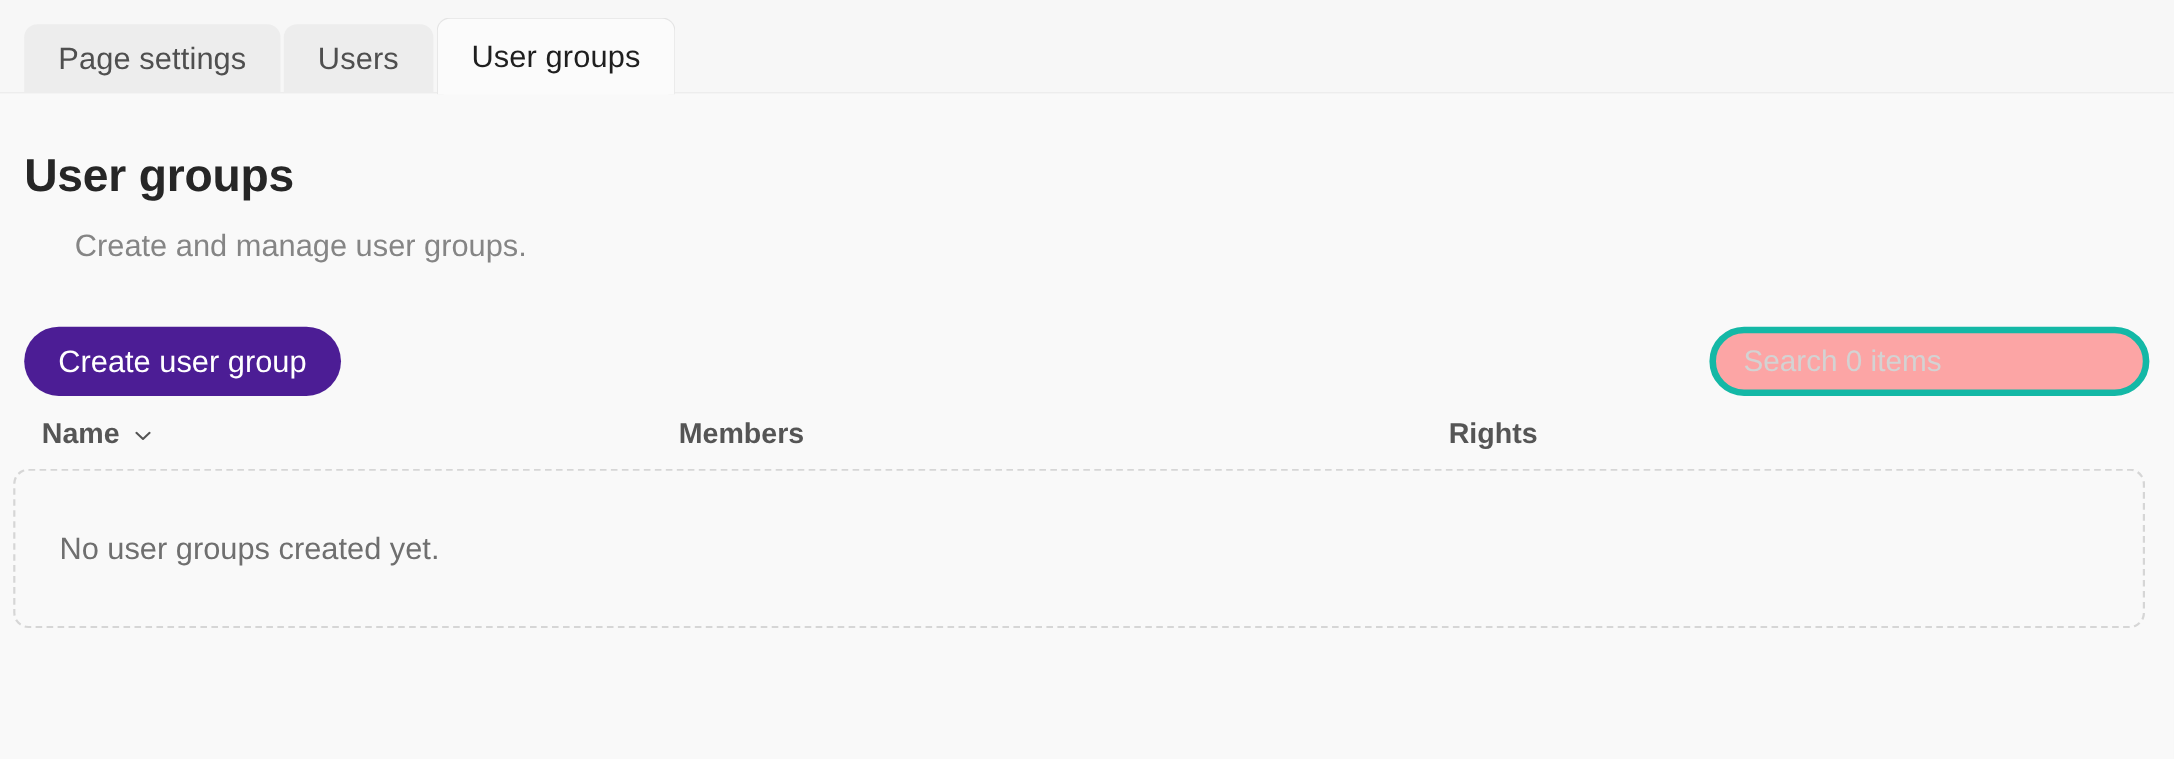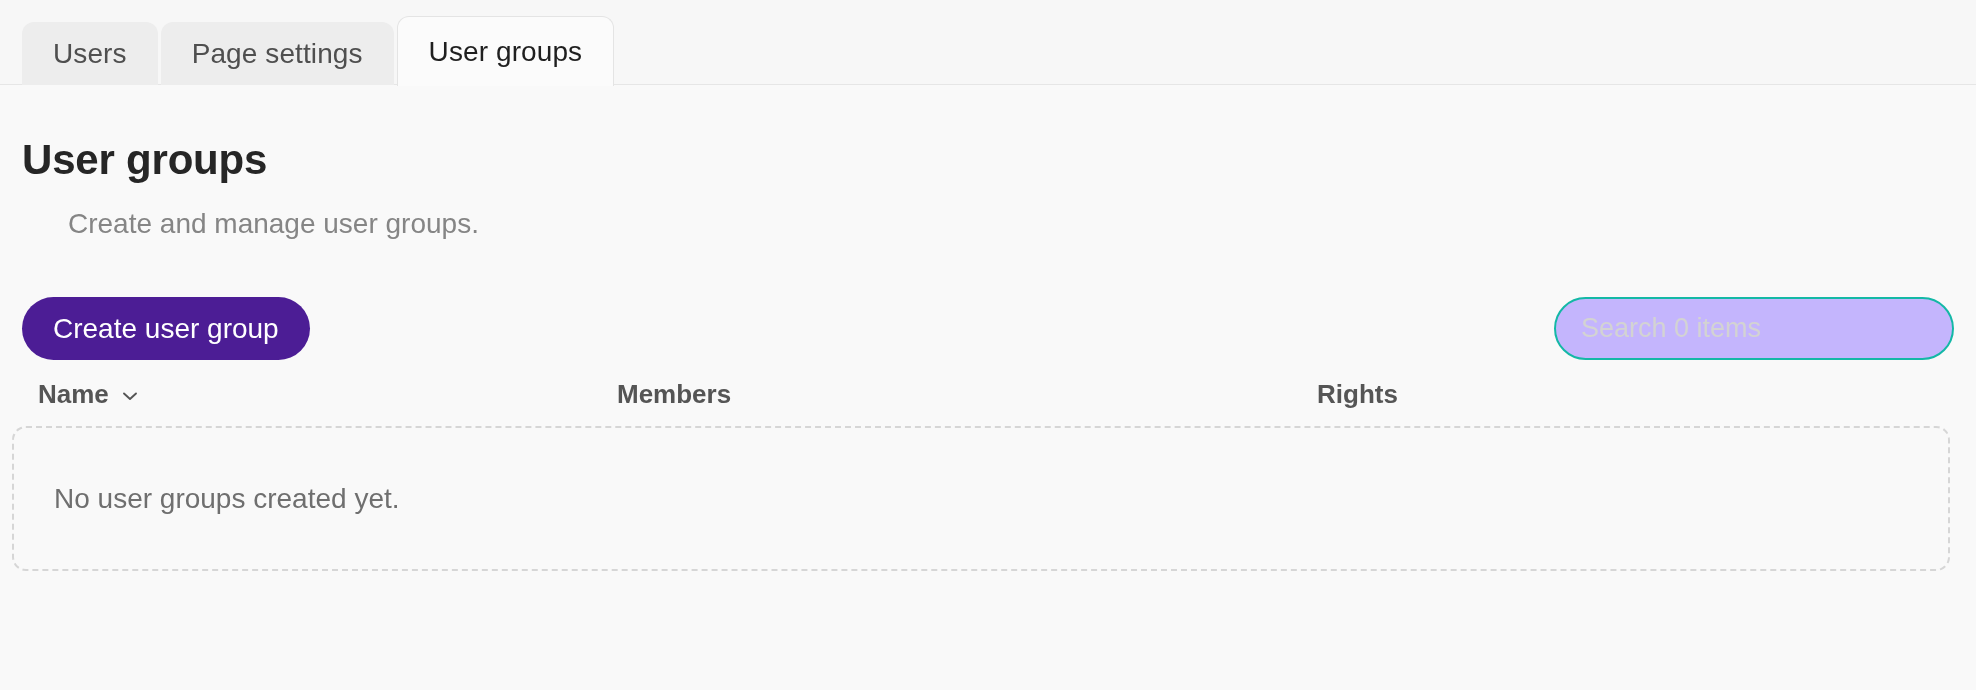--- a/index.html
+++ b/index.html
@@ -153,23 +153,23 @@
     right: 22px;
     top: 212px;
     width: 400px;
     height: 63px;
     box-sizing: border-box;
   }
   .search-input {
     width: 100%;
     height: 100%;
     box-sizing: border-box;
-    border: 2px solid #14b8a6;
+    border: 6px solid #14b8a6;
     border-radius: 32px;
-    background: #c4b5fd;
+    background: #fca5a5;
     padding: 0 25px;
     font-size: 27px;
     color: #4a4a4a;
     font-family: "Liberation Sans", sans-serif;
     outline: none;
   }
   .search-input::placeholder {
     color: #d3d3d3;
   }
 
@@ -228,24 +228,24 @@
 </head>
 <body>
 
 <div class="page">
 
   <div class="tabstrip">
     <div class="tabstrip-baseline"></div>
 
     <div class="tabs-left">
       <div class="tab inactive">
+        <span>Page settings</span>
+      </div>
+      <div class="tab inactive">
         <span>Users</span>
-      </div>
-      <div class="tab inactive">
-        <span>Page settings</span>
       </div>
       <div class="tab active">
         <span>User groups</span>
       </div>
     </div>
 
   </div>
 
   <div class="content">
 

